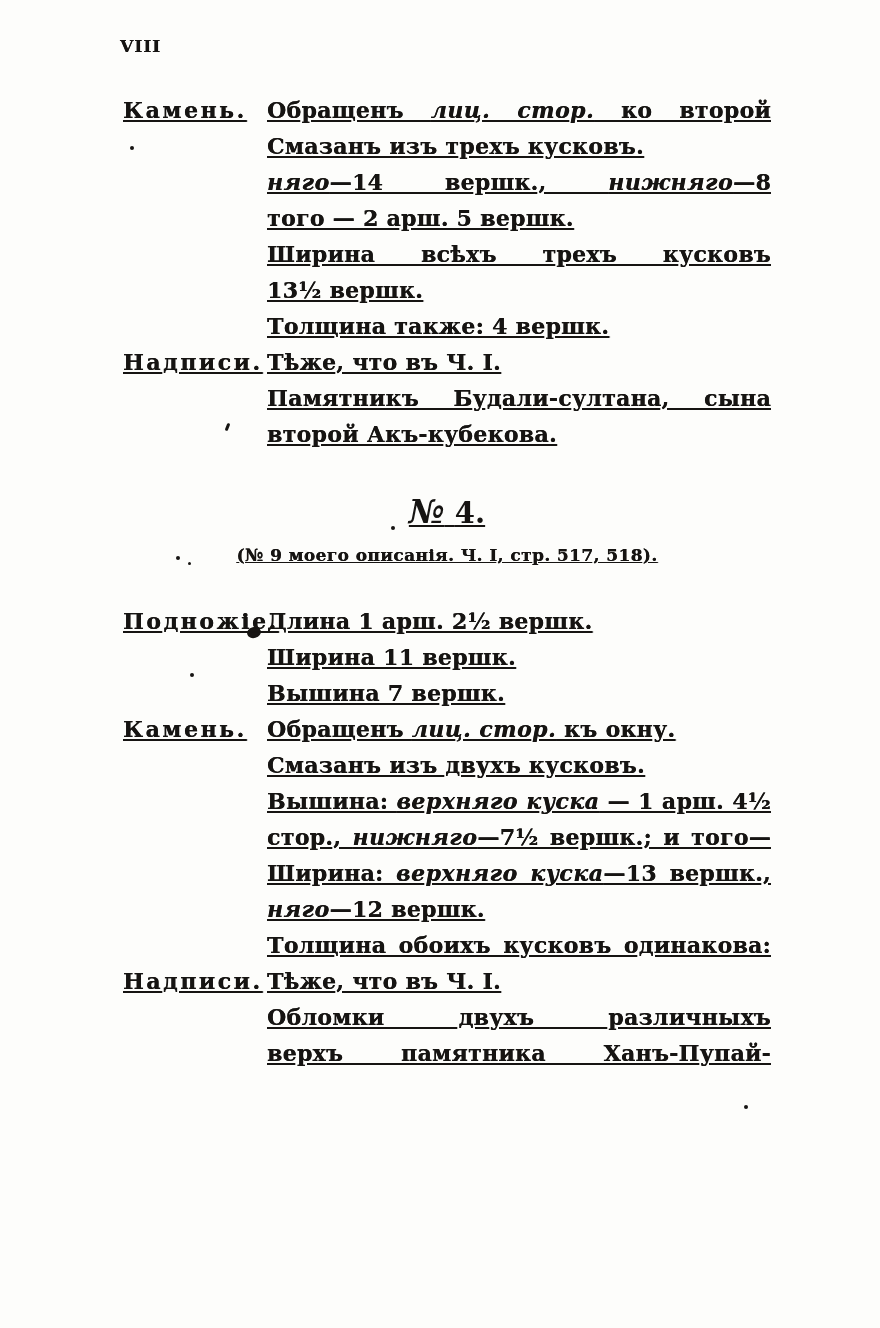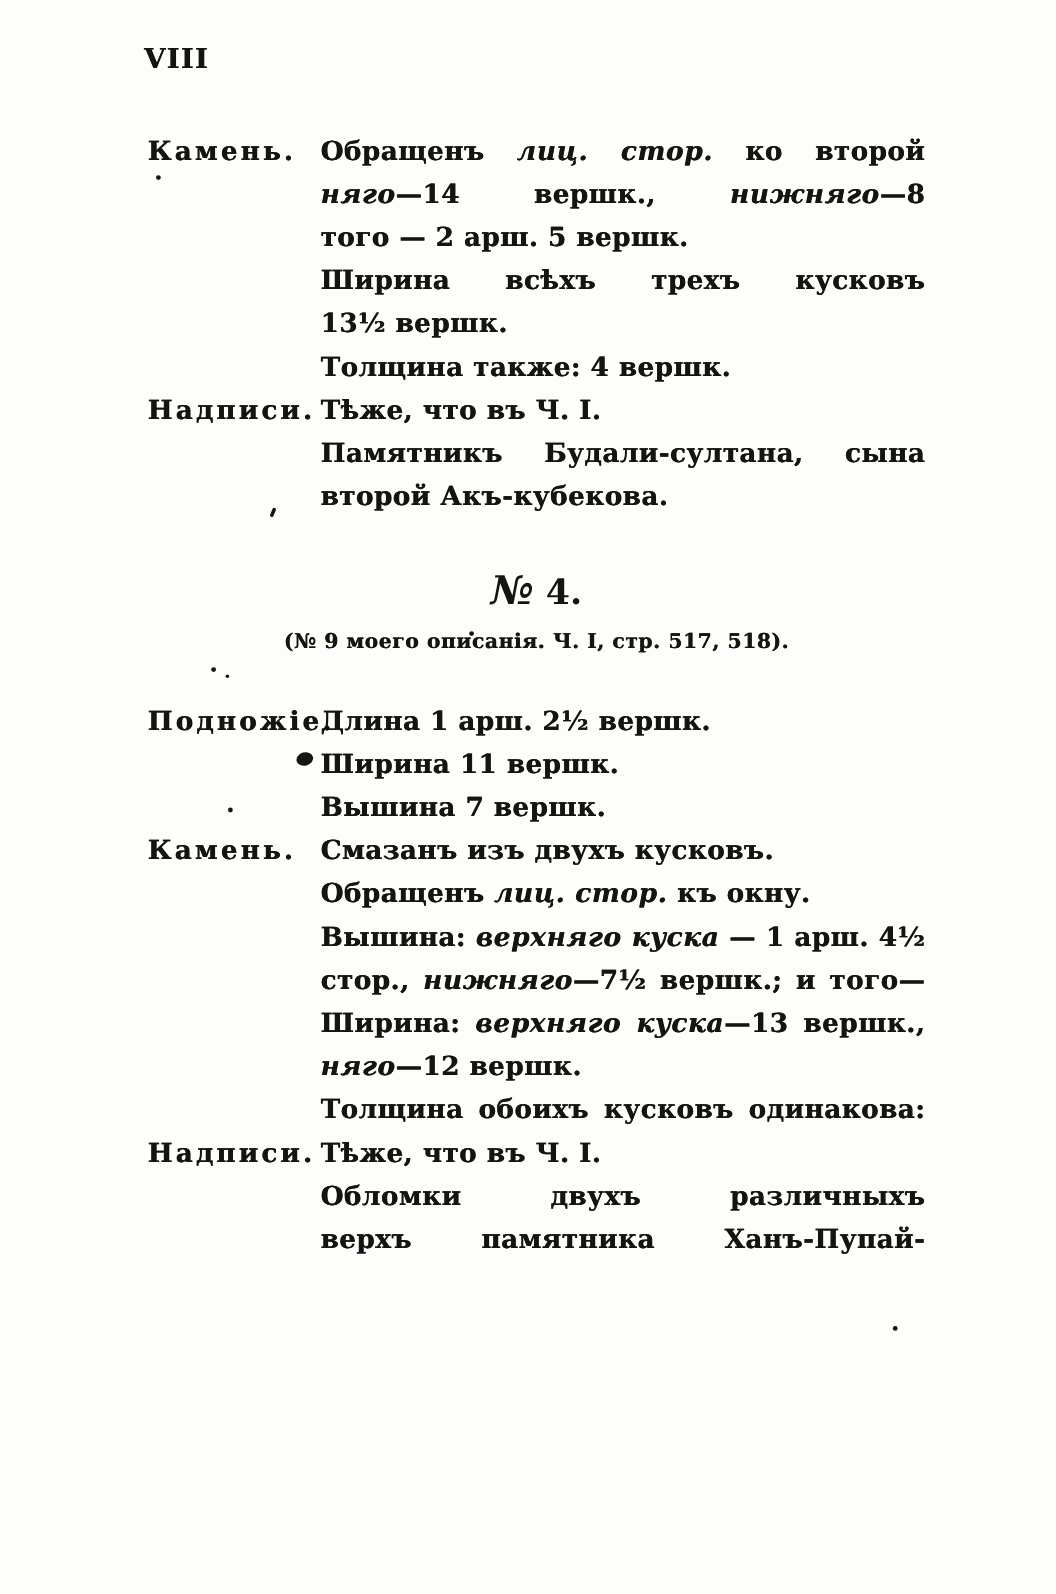--- a/index.html
+++ b/index.html
@@ -4,28 +4,28 @@
 <style>
   html,body { margin:0; padding:0; background:#e9e9e7; }
   .page {
     position:relative; width:880px; height:1328px; margin:0 auto;
     background:#fdfdfb; color:#161412; overflow:hidden;
     font-family:"DejaVu Serif","Liberation Serif",serif;
   }
   
   .hdr-num {
     position:absolute; left:120px; top:36px;
-    font-size:23px; font-weight:bold; letter-spacing:1px;
+    font-size:17px; font-weight:bold; letter-spacing:1px;
   }
   .hdr-title {
     position:absolute; left:0; right:12px; top:37px; text-align:center;
     font-size:17px; font-weight:bold; letter-spacing:2px;
   }
   
-  main { position:absolute; left:123px; top:108px; width:648px; }
+  main { position:absolute; left:123px; top:92px; width:648px;text-decoration:underline; }
   .row { display:flex; align-items:flex-start; }
   .row-label {
     width:144px; flex:0 0 144px; white-space:nowrap;
     font-size:22px; font-weight:bold; letter-spacing:2.5px; line-height:36px;
   }
   .row-lines { flex:1; min-width:0; }
   .line {
     font-size:22px; font-weight:bold; line-height:36px; height:36px;
     overflow:hidden; letter-spacing:0.3px; text-shadow:0.3px 0 0 currentColor;
   }
@@ -64,20 +64,21 @@
   <span class="speck sp-g"></span>
 
   <div class="hdr-num">VIII</div>
 
   <main>
     <section id="block-0">
         <div class="row">
           <div class="row-label">Камень.</div>
           <div class="row-lines">
             <div class="line j"><span>Обращенъ </span><span class="it">лиц. стор.</span><span> ко второй комнатѣ.</span></div>
+            <div class="line"><span>Смазанъ изъ трехъ кусковъ.</span></div>
             <div class="line j"><span class="it">няго</span><span>—14 вершк., </span><span class="it">нижняго</span><span>—8 вершк.; и</span></div>
             <div class="line"><span>того — 2 арш. 5 вершк.</span></div>
             <div class="line j"><span>Ширина всѣхъ трехъ кусковъ одинакова:</span></div>
             <div class="line"><span>13½ вершк.</span></div>
             <div class="line"><span>Толщина также: 4 вершк.</span></div>
           </div>
         </div>
         <div class="row">
           <div class="row-label">Надписи.</div>
           <div class="row-lines">
@@ -101,22 +102,22 @@
           <div class="row-label">Подножіе.</div>
           <div class="row-lines">
             <div class="line"><span>Длина 1 арш. 2½ вершк.</span></div>
             <div class="line"><span>Ширина 11 вершк.</span></div>
             <div class="line"><span>Вышина 7 вершк.</span></div>
           </div>
         </div>
         <div class="row">
           <div class="row-label">Камень.</div>
           <div class="row-lines">
+            <div class="line"><span>Обращенъ </span><span class="it">лиц. стор.</span><span> къ окну.</span></div>
             <div class="line"><span>Смазанъ изъ двухъ кусковъ.</span></div>
-            <div class="line"><span>Обращенъ </span><span class="it">лиц. стор.</span><span> къ окну.</span></div>
             <div class="line j"><span>Вышина: </span><span class="it">верхняго куска</span><span> — 1 арш. 4½</span></div>
             <div class="line j"><span>стор., </span><span class="it">нижняго</span><span>—7½ вершк.; и того—1</span></div>
             <div class="line j"><span>Ширина: </span><span class="it">верхняго куска</span><span>—13 вершк., </span></div>
             <div class="line"><span class="it">няго</span><span>—12 вершк.</span></div>
             <div class="line j"><span>Толщина обоихъ кусковъ одинакова: 2½ в.</span></div>
           </div>
         </div>
         <div class="row">
           <div class="row-label">Надписи.</div>
           <div class="row-lines">

